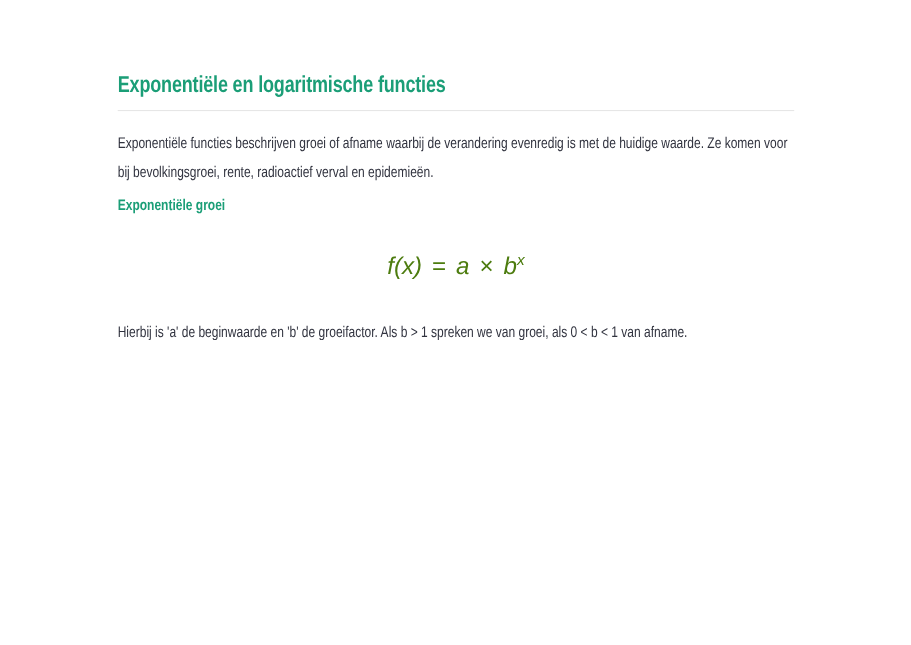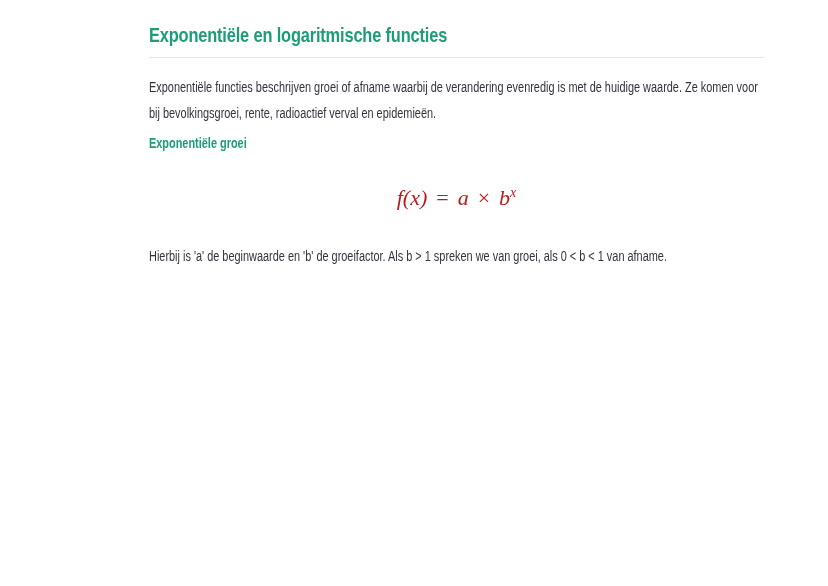--- a/index.html
+++ b/index.html
@@ -3,21 +3,21 @@
 <meta charset="utf-8">
 <style>
   * { box-sizing: border-box; margin: 0; padding: 0; }
   html, body { width: 828px; height: 586px; }
   body {
     background: #ffffff;
     font-family: "Liberation Sans", "DejaVu Sans", sans-serif;
     color: #31333f;
     overflow: hidden;
   }
-  .page { padding: 24px 106px 0 107px; width: 781px; margin-left: 42px; }
+  .page { padding: 67px 106px 0 107px; width: 781px; }
 
   
   .condensed { transform: scaleX(0.78); transform-origin: 0 0; }
 
   h1.title {
     color: #1b9e77;
     font-size: 21px;
     line-height: 22px;
     font-weight: bold;
     letter-spacing: -0.2px;
@@ -43,23 +43,23 @@
     font-weight: bold;
     white-space: nowrap;
   }
   .formula-row {
     margin-top: 24px;
     width: 615px;
     text-align: center;
     line-height: 34px;
   }
   .math {
-    font-family: Liberation Serif, serif;
+    font-family: Liberation Sans, sans-serif;
     font-size: 22px;
-    color: #b91c1c;
+    color: #4d7c0f;
     white-space: nowrap;
   }
   .mi { font-style: italic; }
   .mo { font-style: normal; padding: 0 9px; }
   sup.mi { font-size: 14px; }
   .outro { margin-top: 26px; }
 </style>
 </head>
 <body>
 

